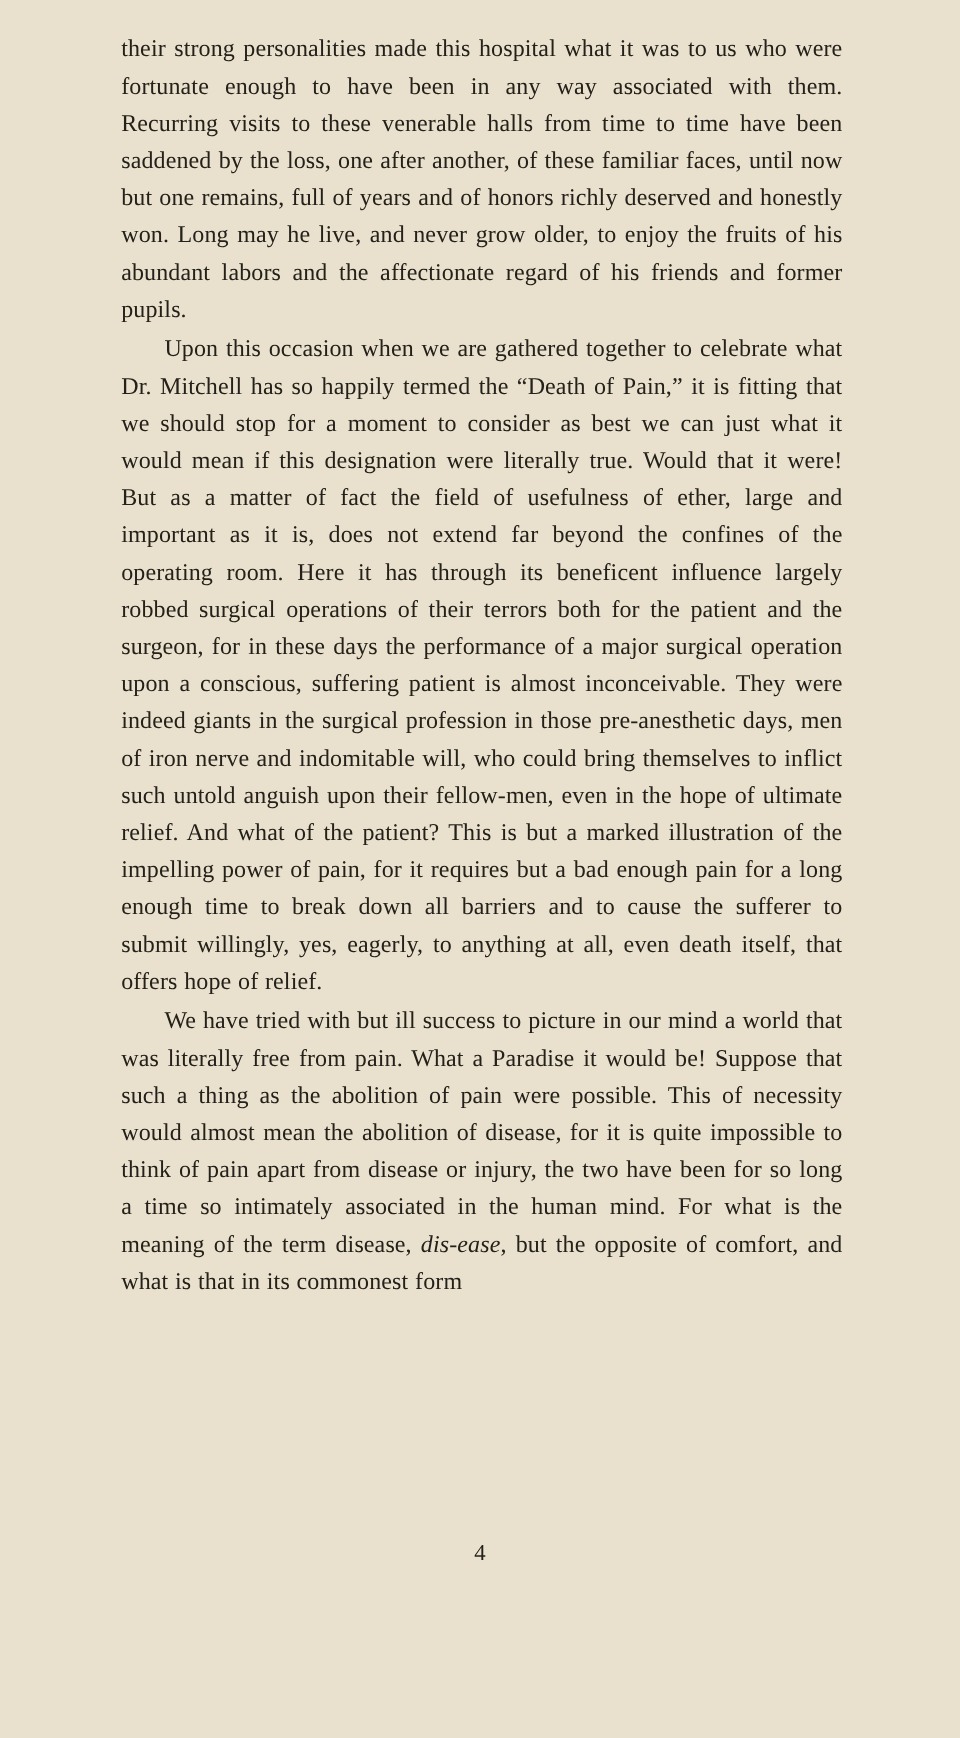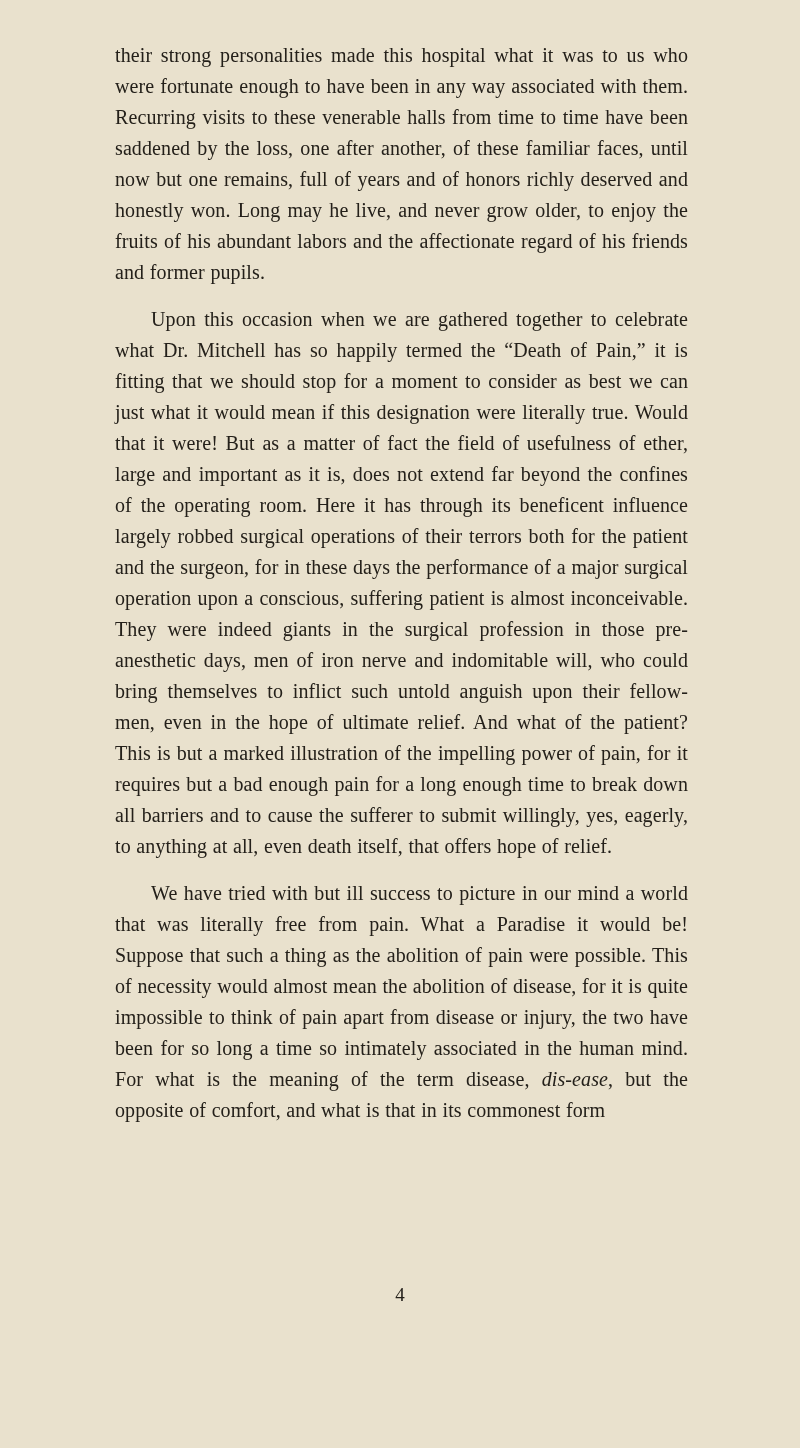--- a/index.html
+++ b/index.html
@@ -20,21 +20,21 @@
     font-family: "Liberation Serif", "DejaVu Serif", serif;
     color: #24201a;
   }
   .text-block {
     position: absolute;
     left: 99px;
     top: 24px;
     width: 605px;
   }
   .text-block p {
-    margin: 16px;
+    margin: 2px;
     padding: 0;
     font-size: 20px;
     line-height: 31px;
     text-align: justify;
     text-indent: 1.8em;
     letter-spacing: 0.1px;
     word-spacing: 0.5px;
   }
   .text-block p.no-indent {
     text-indent: 0;

